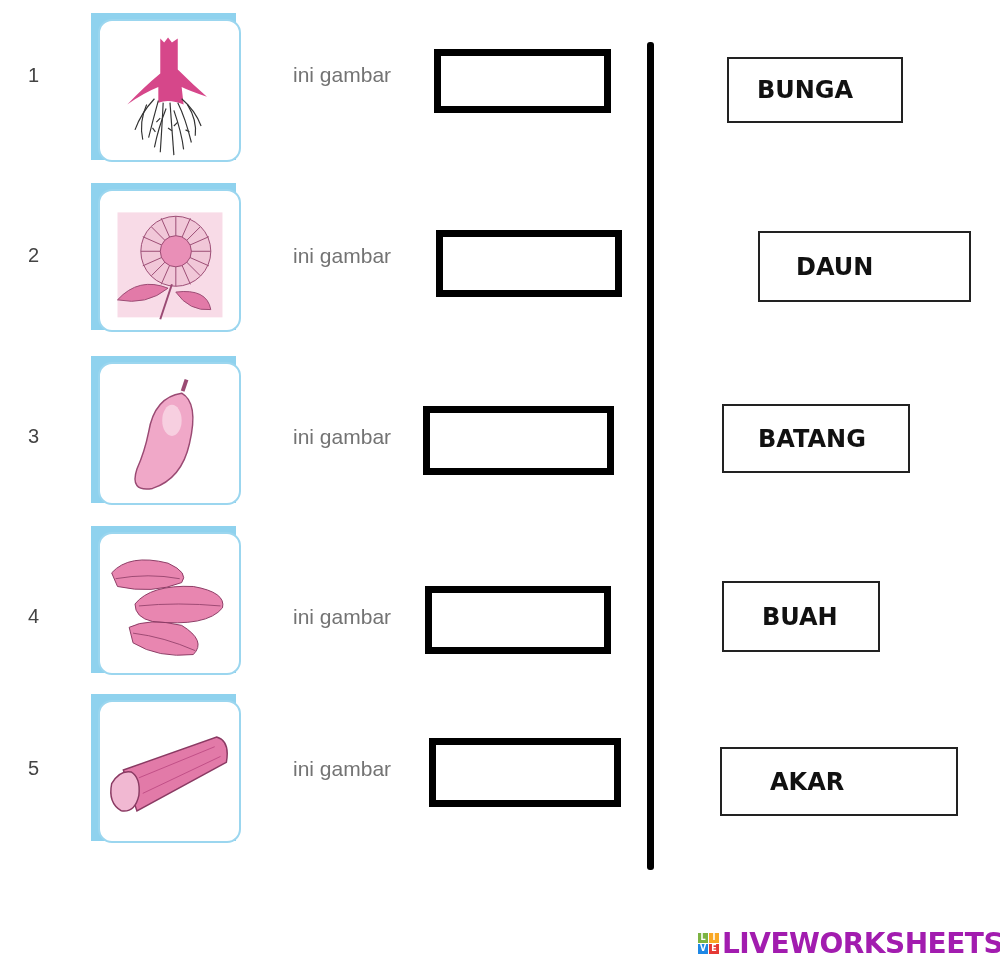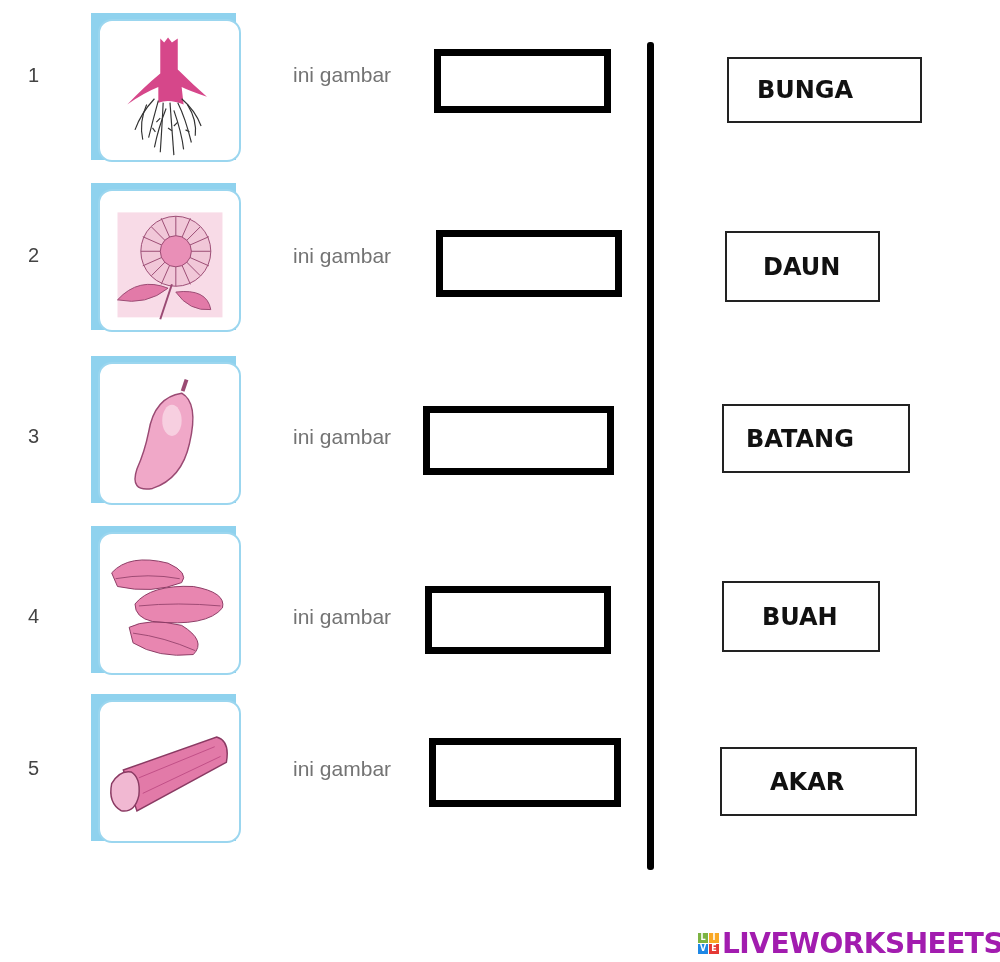--- a/index.html
+++ b/index.html
@@ -114,33 +114,33 @@
 <div class="lbl" style="top:757px">ini gambar</div>
 
 <div class="ans" style="left:434px; top:49px; width:177px; height:64px"></div>
 <div class="ans" style="left:436px; top:230px; width:186px; height:67px"></div>
 <div class="ans" style="left:423px; top:406px; width:191px; height:69px"></div>
 <div class="ans" style="left:425px; top:586px; width:186px; height:68px"></div>
 <div class="ans" style="left:429px; top:738px; width:192px; height:69px"></div>
 
 <div class="divider"></div>
 
-<div class="word" style="left:727px; top:57px; width:195px; height:66px">
+<div class="word" style="left:727px; top:57px; width:176px; height:66px">
   <span style="left:28px">BUNGA</span>
 </div>
-<div class="word" style="left:725px; top:231px; width:155px; height:71px">
+<div class="word" style="left:758px; top:231px; width:213px; height:71px">
   <span style="left:36px">DAUN</span>
 </div>
 <div class="word" style="left:722px; top:404px; width:188px; height:69px">
-  <span style="left:22px">BATANG</span>
+  <span style="left:34px">BATANG</span>
 </div>
 <div class="word" style="left:722px; top:581px; width:158px; height:71px">
   <span style="left:38px">BUAH</span>
 </div>
-<div class="word" style="left:720px; top:747px; width:197px; height:69px">
+<div class="word" style="left:720px; top:747px; width:238px; height:69px">
   <span style="left:48px">AKAR</span>
 </div>
 
 <div class="brand">
   <div class="logo">
     <div style="background:#7cb342">L</div>
     <div style="background:#f9a825">I</div>
     <div style="background:#1e88e5">V</div>
     <div style="background:#e53935">E</div>
   </div>

